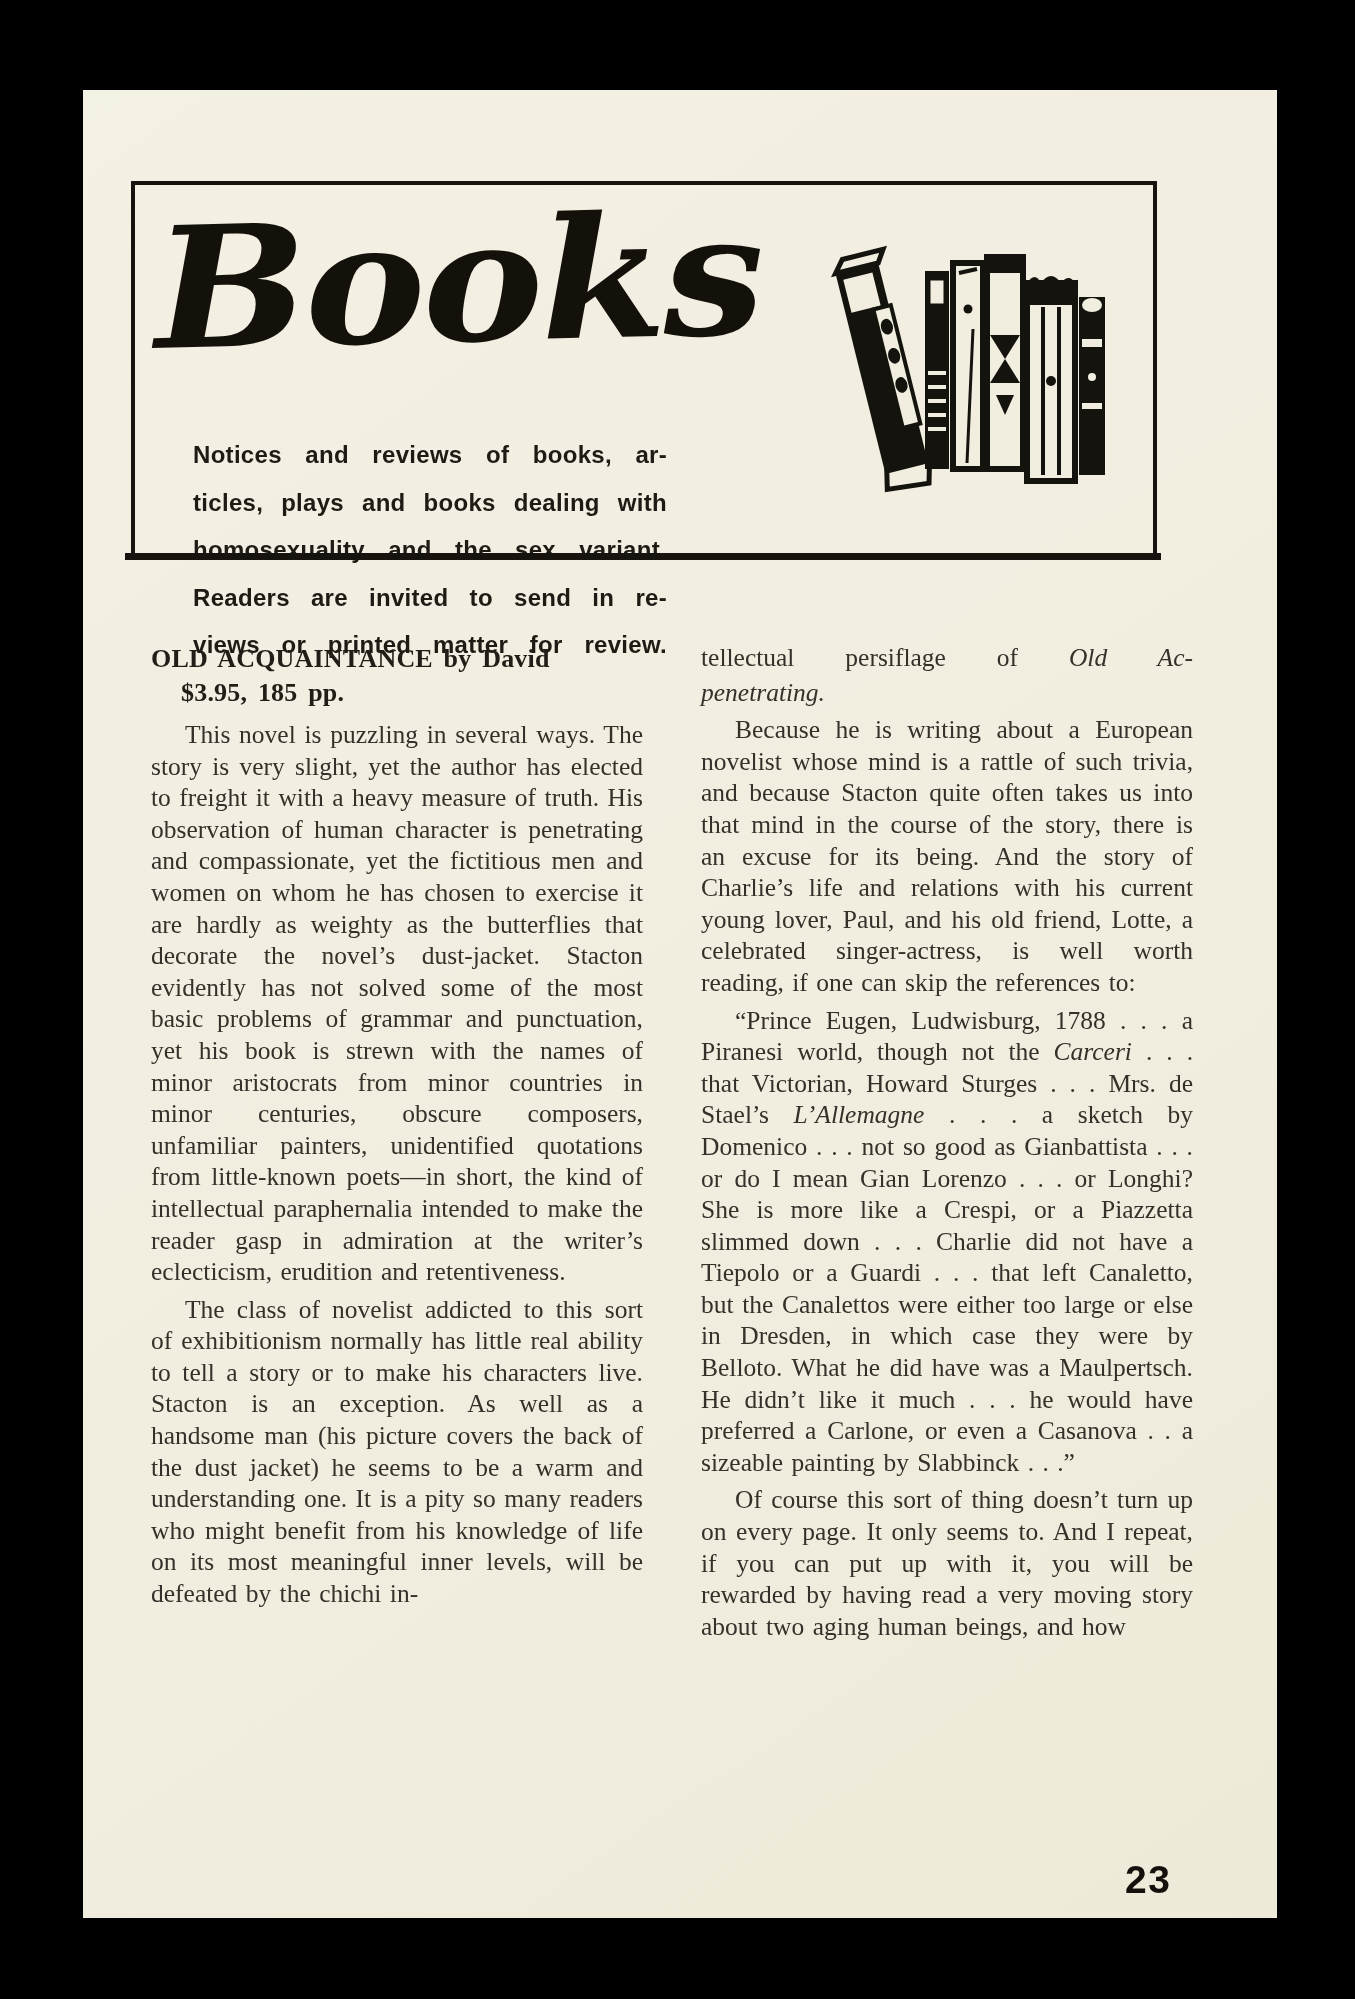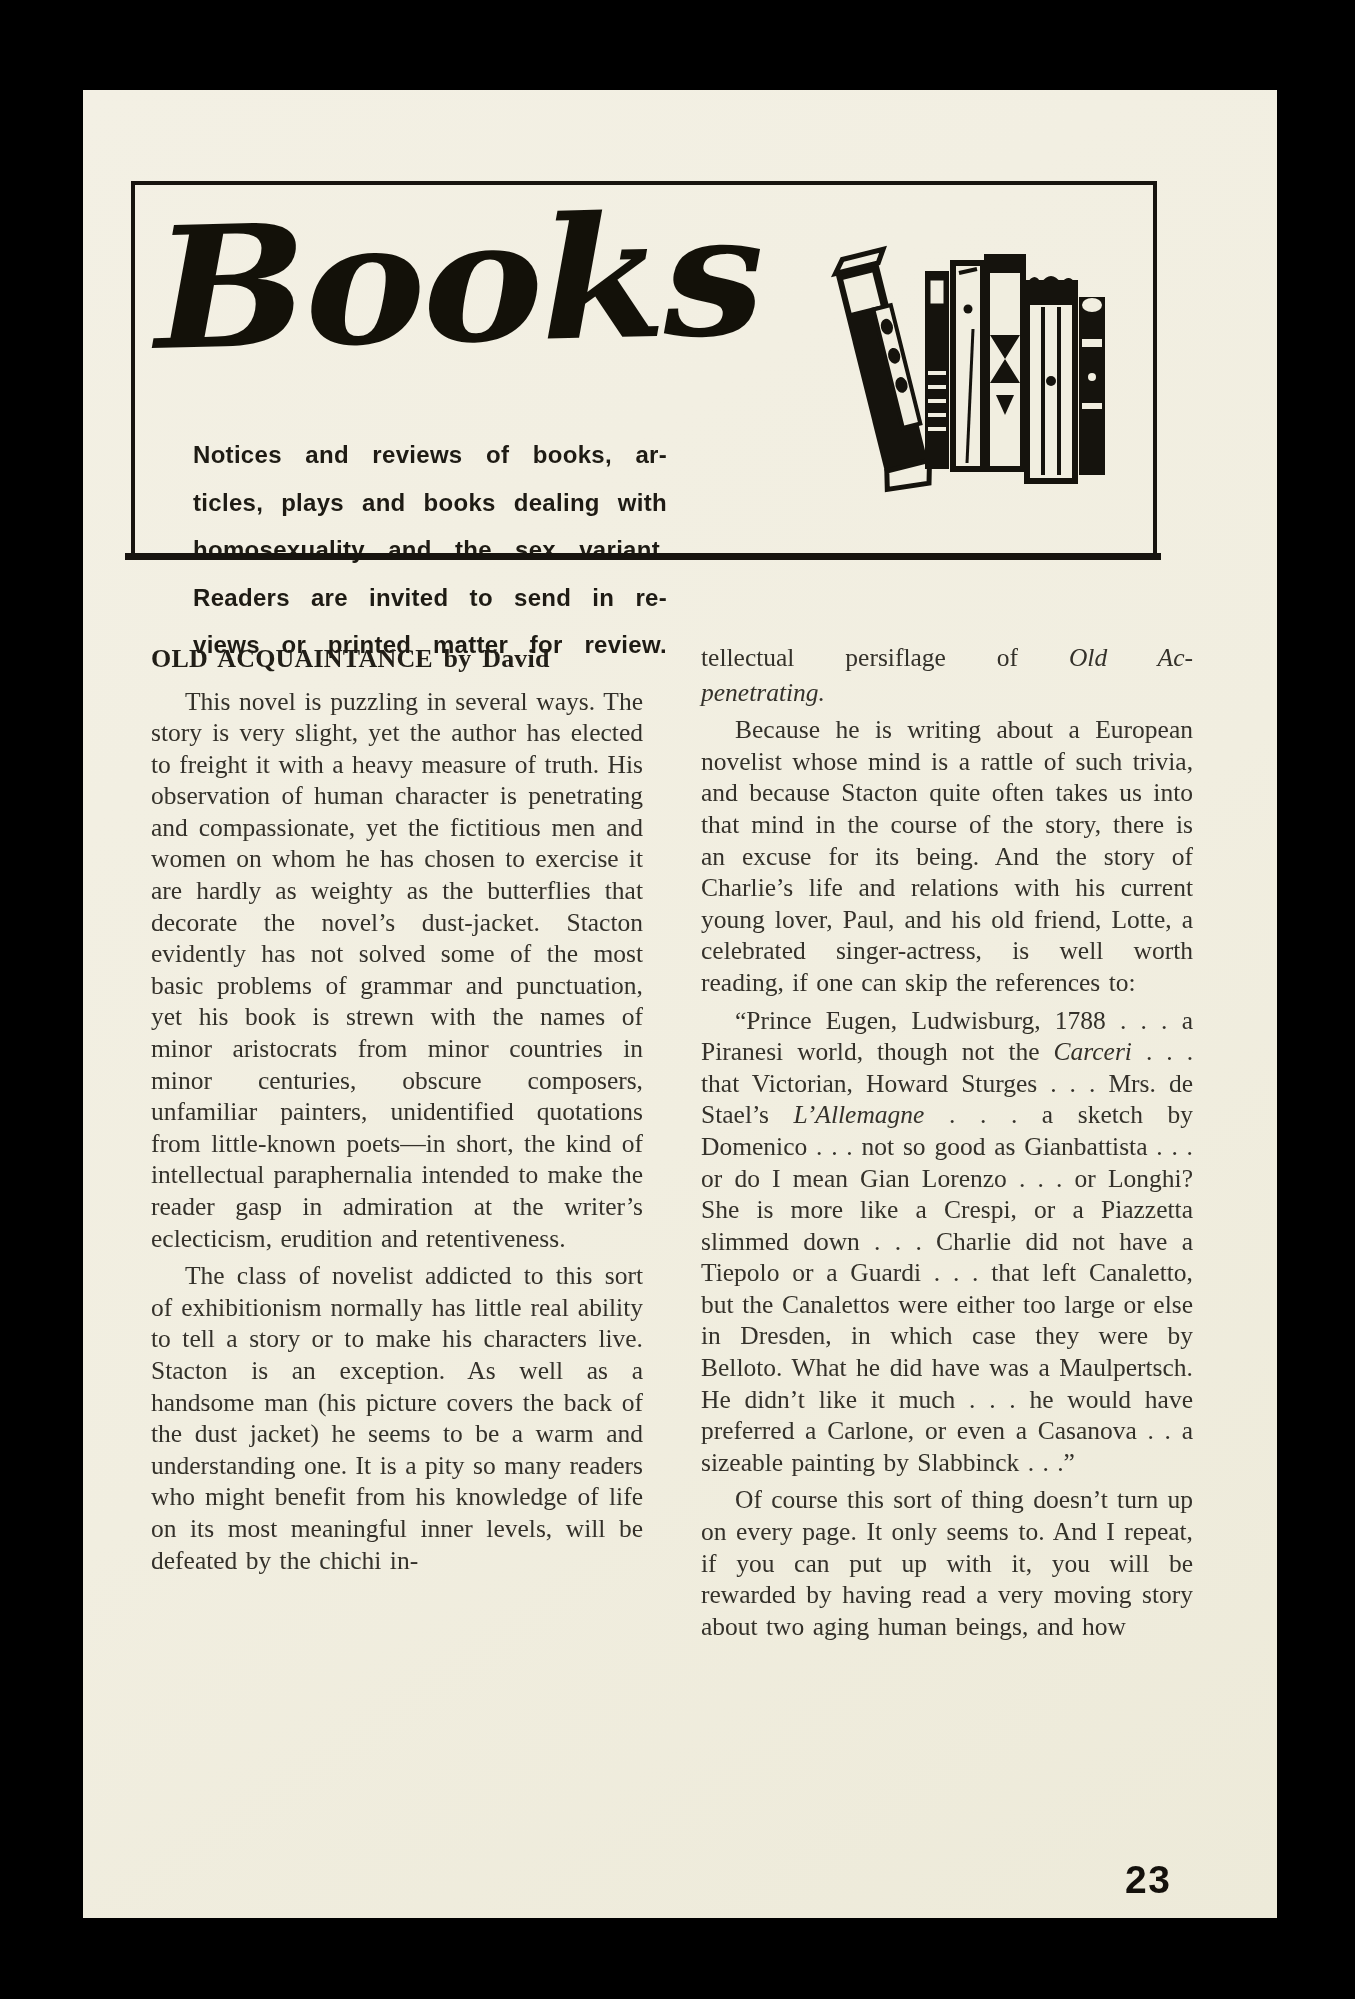--- a/index.html
+++ b/index.html
@@ -138,20 +138,21 @@
         <rect x="261" y="160" width="20" height="6" fill="#f1eee0"></rect>
         <circle cx="271" cy="134" r="4" fill="#f1eee0"></circle>
       </g>
     </svg>
   </div>
   <div class="header-rule"></div>
 
   <div class="column col-left">
     <div class="review-heading">
         <div class="heading-line">OLD ACQUAINTANCE by David</div>
+        <div class="heading-line">$3.95, 185 pp.</div>
       </div>
     <div>
         <p class="para">This novel is puzzling in several ways. The story is very slight, yet the author has elected to freight it with a heavy measure of truth. His observation of human character is penetrating and compassionate, yet the fictitious men and women on whom he has chosen to exercise it are hardly as weighty as the butterflies that decorate the novel’s dust-jacket. Stacton evidently has not solved some of the most basic problems of grammar and punctuation, yet his book is strewn with the names of minor aristocrats from minor countries in minor centuries, obscure composers, unfamiliar painters, unidentified quotations from little-known poets—in short, the kind of intellectual paraphernalia intended to make the reader gasp in admiration at the writer’s eclecticism, erudition and retentiveness.</p>
         <p class="para">The class of novelist addicted to this sort of exhibitionism normally has little real ability to tell a story or to make his characters live. Stacton is an exception. As well as a handsome man (his picture covers the back of the dust jacket) he seems to be a warm and understanding one. It is a pity so many readers who might benefit from his knowledge of life on its most meaningful inner levels, will be defeated by the chichi in-</p>
       </div>
   </div>
 
   <div class="column col-right">
     <div>
         <p class="para no-indent line-justify">tellectual persiflage of <i>Old Ac-</i></p>

